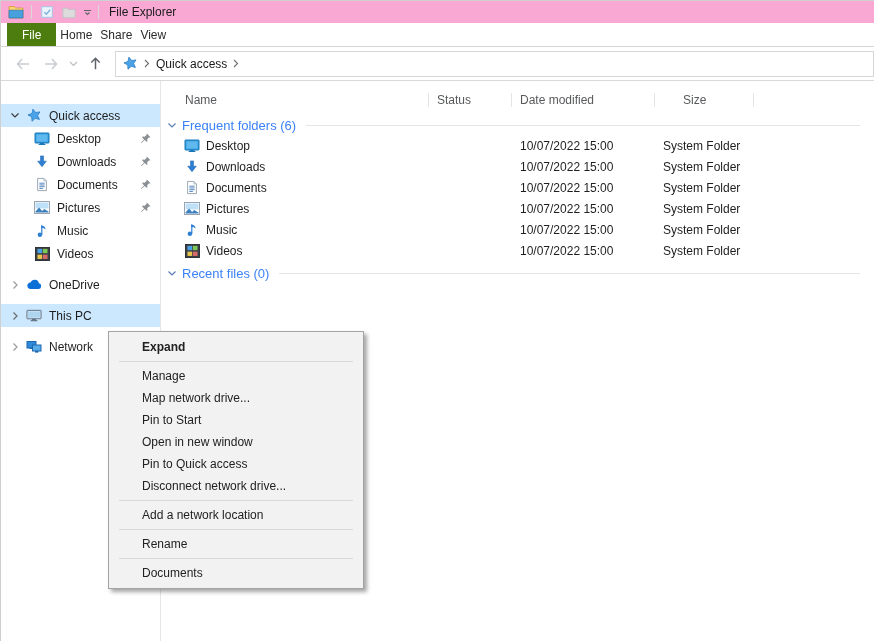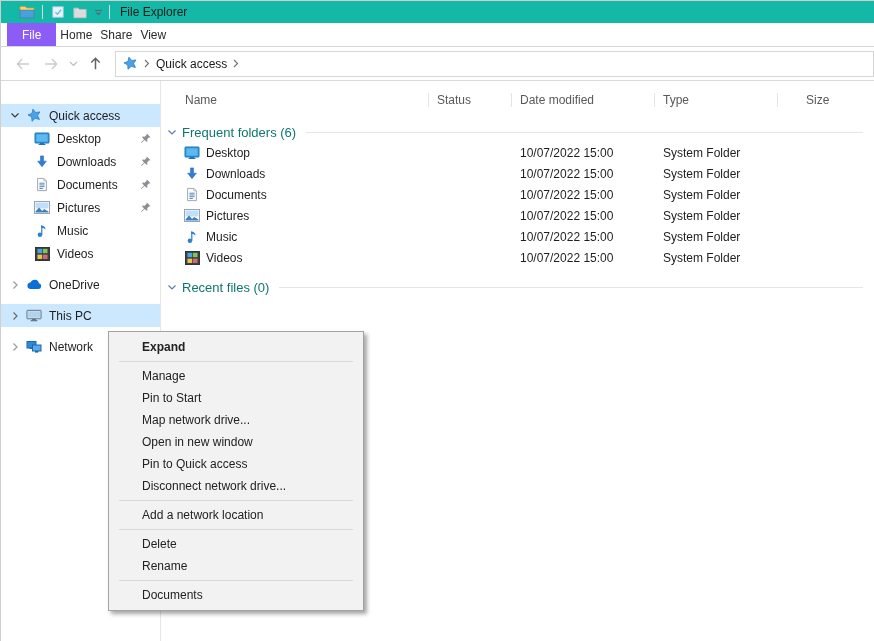--- a/index.html
+++ b/index.html
@@ -2,30 +2,30 @@
 <html><head>
 <meta charset="utf-8">
 <style>
   * { box-sizing: border-box; }
   html,body { margin:0; padding:0; background:#fff; }
   body { font-family:"Liberation Sans","DejaVu Sans",sans-serif; font-size:12px; color:#1e1e1e; }
   #window { position:relative; width:874px; height:641px; background:#fff; overflow:hidden;
             border-left:1px solid #cfcfcf; border-top:1px solid #cfcfcf; }
 
   
-  .titlebar { height:22px; display:flex; align-items:center; padding-left:15px; background:#14b8a6; }
+  .titlebar { height:22px; display:flex; align-items:center; padding-left:4px; background:#f9a8d4; }
   .qat-icon { width:18px; height:16px; display:flex; align-items:center; justify-content:center; margin:0 2px; }
   .qat-sep { width:1px; height:14px; background:#d9d9d9; margin:0 4px; }
   .qat-chevron { width:14px; height:16px; display:flex; align-items:center; justify-content:center; }
   .title-text { margin-left:6px; color:#1a1a1a; }
 
   
   .ribbon { height:24px; display:flex; align-items:stretch; border-bottom:1px solid #d5d5d5; padding-left:6px; }
   .tab { display:flex; align-items:center; padding:0 4px; color:#2b2b2b; cursor:default; }
-  .tab.active { background:#8b5cf6; color:#fff; padding:0 15px; }
+  .tab.active { background:#4d7c0f; color:#fff; padding:0 15px; }
 
   
   .navbar { height:34px; display:flex; align-items:center; border-bottom:1px solid #d9d9d9; background:#fff; }
   .nav-btn { width:28px; height:26px; display:flex; align-items:center; justify-content:center; }
   .nav-btn.small { width:16px; }
   .addressbox { flex:1; height:26px; margin-left:6px; border:1px solid #d6d6d6; background:#fff;
                 display:flex; align-items:center; padding-left:7px; }
   .crumb-sep { margin:0 6px; display:flex; align-items:center; }
   .crumb-label { color:#1a1a1a; }
 
@@ -45,21 +45,21 @@
   .main { flex:1; position:relative; }
   .colheaders { display:flex; height:26px; margin-top:6px; align-items:flex-start; color:#58595b; }
   .colcell { position:relative; height:100%; display:flex; align-items:center; }
   .colcell:after { content:""; position:absolute; right:0; top:6px; bottom:6px; width:1px; background:#e4e4e4; }
   .c-name   { width:268px; padding-left:24px; }
   .c-status { width:83px;  padding-left:8px; }
   .c-date   { width:143px; padding-left:8px; }
   .c-type   { width:123px; padding-left:8px; }
   .c-size   { width:79px;  padding-left:8px;margin-left:20px; }
 
-  .grouphdr { display:flex; align-items:center; height:20px; margin-top:9px; padding-left:6px; color:#0f766e; font-size:13px; }
+  .grouphdr { display:flex; align-items:center; height:20px; margin-top:2px; padding-left:6px; color:#3b82f6; font-size:13px; }
   .grouphdr .gchev { margin-right:5px; display:flex; align-items:center; }
   .grouphdr .gline { flex:1; height:1px; background:#e5e5e5; margin-left:10px; margin-right:14px; }
 
   .filerow { display:flex; height:21px; align-items:center; }
   .f-name  { width:268px; padding-left:23px; display:flex; align-items:center; }
   .f-name .ficon { width:16px; height:16px; margin-right:6px; display:flex; align-items:center; justify-content:center; }
   .f-status { width:83px; }
   .f-date  { width:143px; padding-left:8px; }
   .f-type  { width:123px; padding-left:8px; }
   .f-size  { width:79px; }
@@ -324,21 +324,20 @@
         <span class="tlabel">Network</span>
       </div>
     </div>
 
     <div class="main">
 
       <div class="colheaders">
         <div class="colcell c-name">Name</div>
         <div class="colcell c-status">Status</div>
         <div class="colcell c-date">Date modified</div>
-        <div class="colcell c-type">Type</div>
         <div class="colcell c-size">Size</div>
       </div>
 
       <div class="grouphdr">
         <span class="gchev">
           <svg width="10" height="9" viewBox="0 0 10 9">
               <path d="M1.5 2.5L5 6l3.5-3.5" stroke="#5b7db1" stroke-width="1.2" fill="none"></path>
             </svg>
         </span>
         <span>Frequent folders (6)</span>
@@ -463,27 +462,26 @@
         <span class="gline"></span>
       </div>
 
     </div>
   </div>
 
   <div class="ctxmenu">
     <div class="mi bold">Expand</div>
     <div class="msep"></div>
     <div class="mi">Manage</div>
+    <div class="mi">Map network drive...</div>
     <div class="mi">Pin to Start</div>
-    <div class="mi">Map network drive...</div>
     <div class="mi">Open in new window</div>
     <div class="mi">Pin to Quick access</div>
     <div class="mi">Disconnect network drive...</div>
     <div class="msep"></div>
     <div class="mi">Add a network location</div>
     <div class="msep"></div>
-    <div class="mi">Delete</div>
     <div class="mi">Rename</div>
     <div class="msep"></div>
     <div class="mi">Documents</div>
   </div>
 
 </div>
 
 </body></html>

